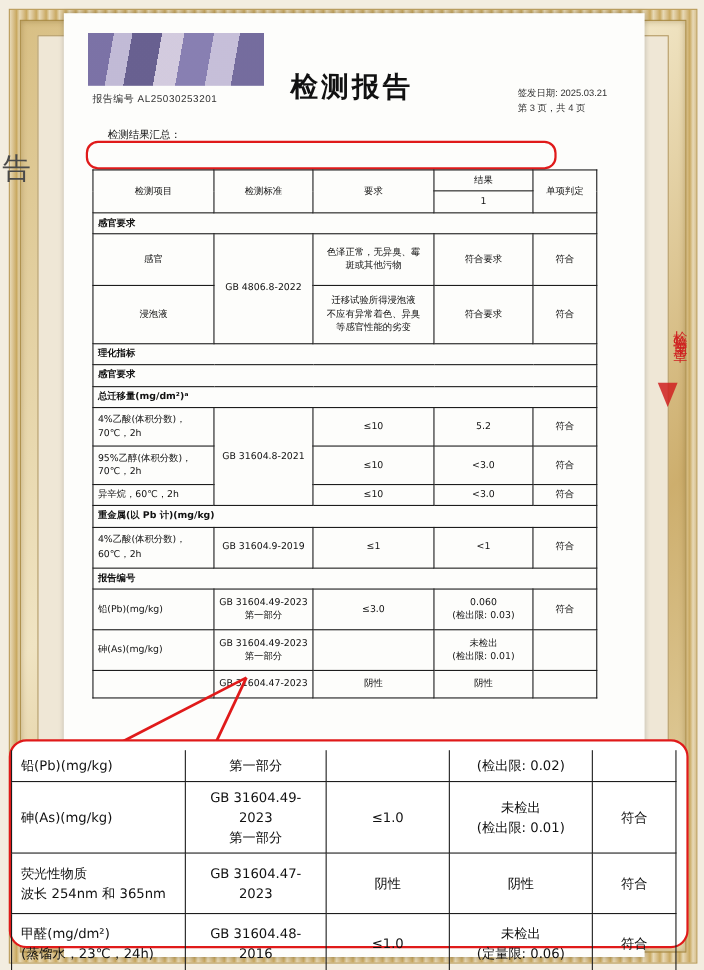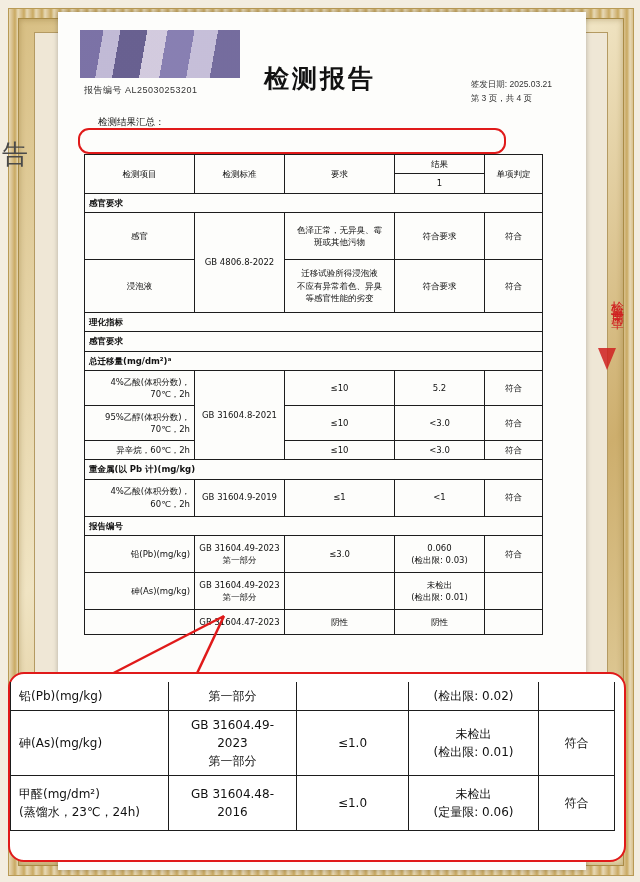--- a/index.html
+++ b/index.html
@@ -106,21 +106,21 @@
     border:1px solid #1d1d1d;
     padding:3px 4px;
     font-size:8.5px;
     color:#111;
     font-family:"DejaVu Sans",sans-serif;
     vertical-align:middle;
     line-height:1.45;
   }
   th{font-weight:normal;text-align:center;}
   .c{text-align:center;}
-  .l{text-align:right;}
+  .l{text-align:left;}
   .sec{font-weight:bold;text-align:left;}
   
   #callout{
     position:absolute;left:8px;top:672px;width:614px;height:186px;
     border:2px solid #e01a1a;border-radius:16px;
     background:#ffffff;
   }
   #callout-lead{
     position:absolute;left:96px;top:614px;width:130px;height:70px;
     pointer-events:none;
@@ -317,20 +317,28 @@
     <tr>
       <td style="height:42px">砷(As)(mg/kg)</td>
       <td class="c" style="white-space:pre-line">GB 31604.49-2023
 第一部分</td>
       <td class="c">≤1.0</td>
       <td class="c" style="white-space:pre-line">未检出
 (检出限: 0.01)</td>
       <td class="c">符合</td>
     </tr>
     <tr>
+      <td style="height:44px;white-space:pre-line">荧光性物质
+波长 254nm 和 365nm</td>
+      <td class="c">GB 31604.47-2023</td>
+      <td class="c">阴性</td>
+      <td class="c">阴性</td>
+      <td class="c">符合</td>
+    </tr>
+    <tr>
       <td style="height:44px;white-space:pre-line">甲醛(mg/dm²)
 (蒸馏水，23℃，24h)</td>
       <td class="c">GB 31604.48-2016</td>
       <td class="c">≤1.0</td>
       <td class="c" style="white-space:pre-line">未检出
 (定量限: 0.06)</td>
       <td class="c">符合</td>
     </tr>
   </tbody>
 </table>

